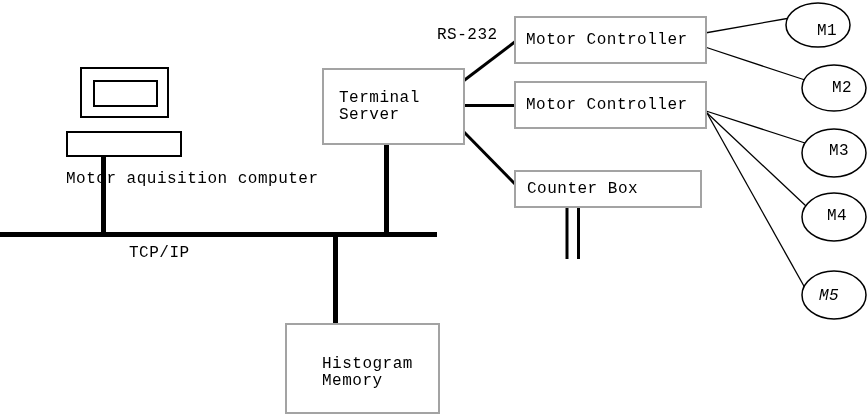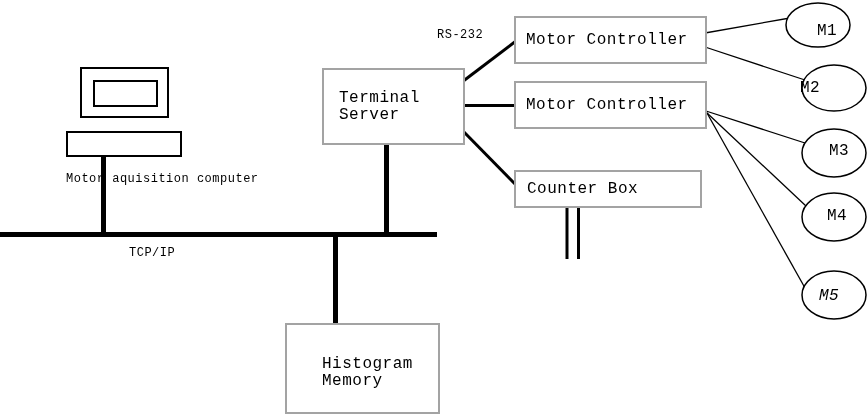--- a/index.html
+++ b/index.html
@@ -40,21 +40,21 @@
   .shape {
     position: absolute;
     box-sizing: border-box;
     border: 2px solid #000000;
     background: #ffffff;
     z-index: 2;
   }
   .float-label {
     position: absolute;
     z-index: 3;
-    font-size: 12px;
+    font-size: 16px;
     line-height: 17px;
     letter-spacing: 0.5px;
     white-space: pre;
   }
   .motor-label {
     position: absolute;
     z-index: 3;
     font-size: 16px;
     line-height: 16px;
     letter-spacing: 0.5px;
@@ -119,18 +119,18 @@
 Memory</span>
   </div>
 
   <div class="float-label" style="left:66px; top:171px;">Motor aquisition computer</div>
 
   <div class="float-label" style="left:129px; top:245px;">TCP/IP</div>
 
   <div class="float-label" style="left:437px; top:27px;">RS-232</div>
 
   <div class="motor-label" style="left:817px; top:23px;">M1</div>
-  <div class="motor-label" style="left:800px; top:80px;text-align:right;">M2</div>
+  <div class="motor-label" style="left:832px; top:80px;text-align:right;">M2</div>
   <div class="motor-label" style="left:829px; top:143px;">M3</div>
   <div class="motor-label" style="left:827px; top:208px;">M4</div>
   <div class="motor-label" style="left:819px; top:288px;font-style:italic;">M5</div>
 
 </div>
 
 </body></html>

